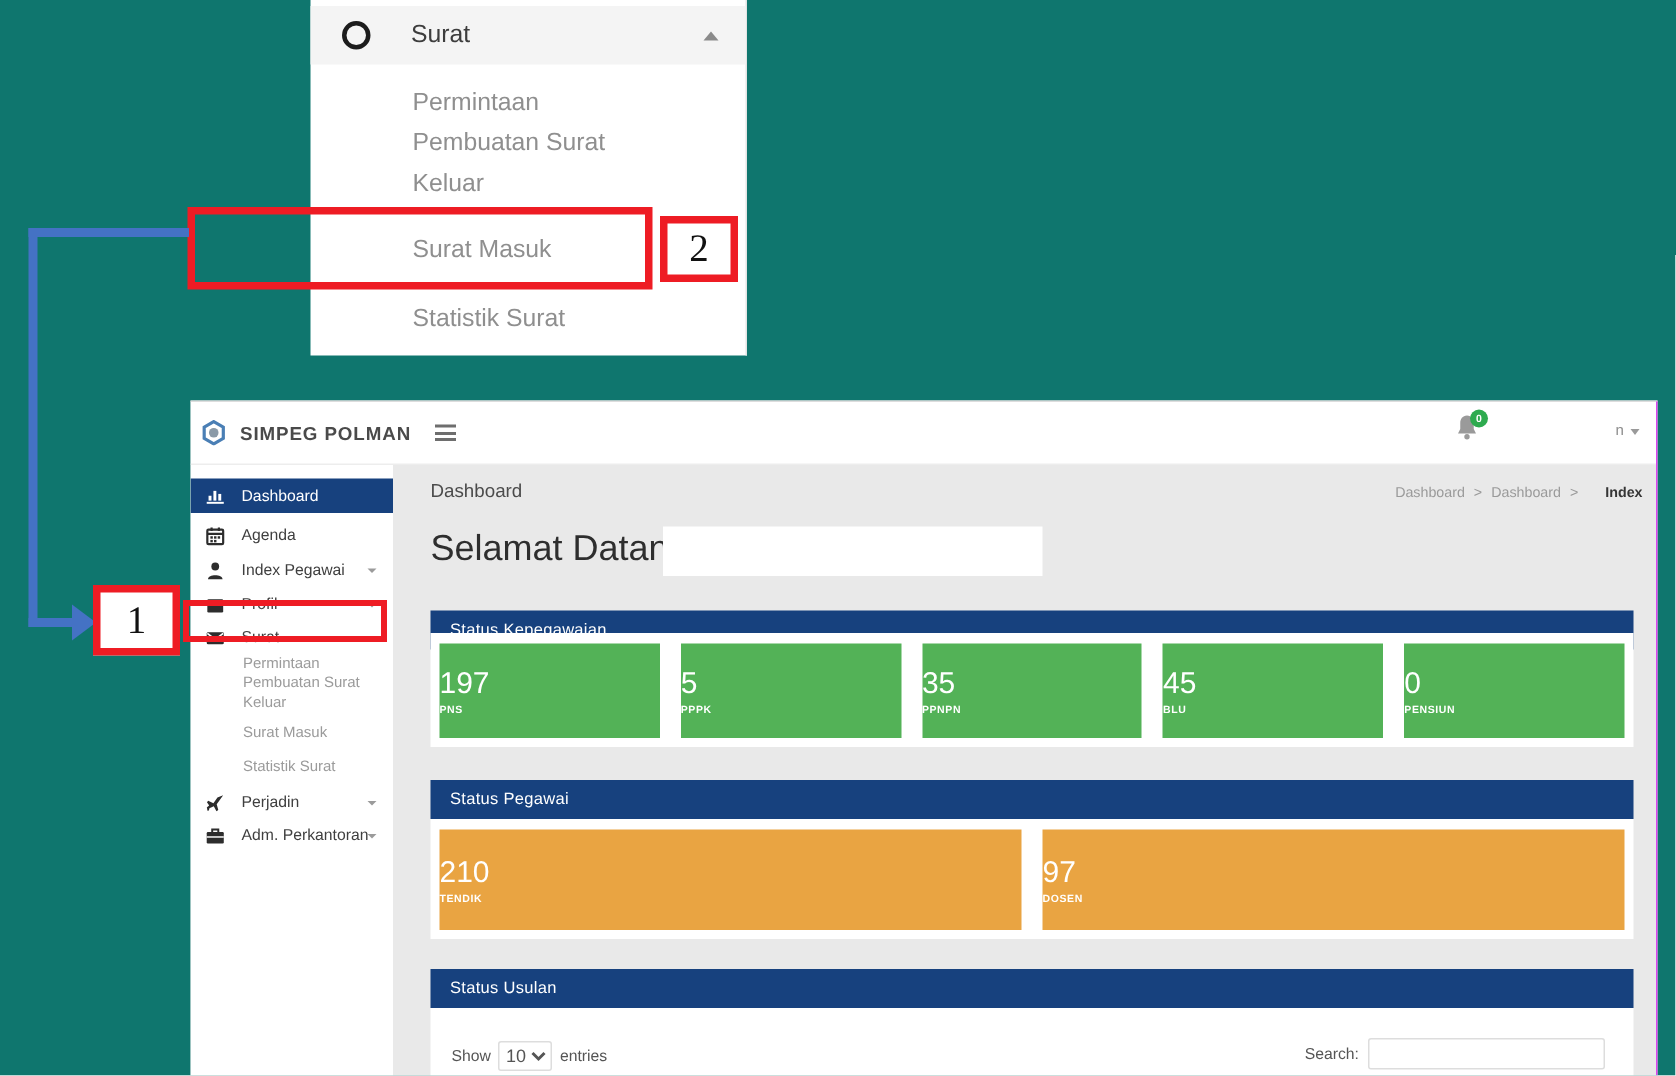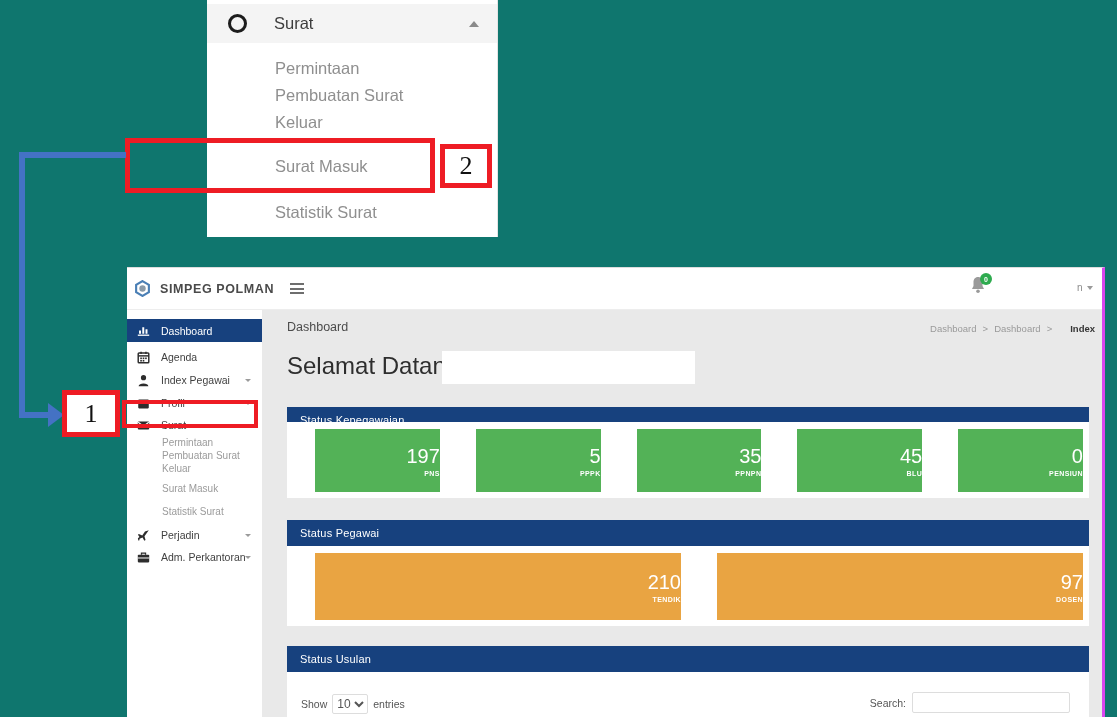--- a/index.html
+++ b/index.html
@@ -25,21 +25,21 @@
   .label-2 { left:440px; top:144px; width:52px; height:44px; }
   .label-1 { left:62px; top:390px; width:58px; height:47px; }
   .redbox-1-target { left:122px; top:400px; width:136px; height:28px; border-width:4px; }
   .arrow-seg { position:absolute; background:#4472c4; }
   .arrow-top  { left:19px; top:152px; width:107px; height:6px; }
   .arrow-vert { left:19px; top:152px; width:6px;  height:266px; }
   .arrow-bot  { left:19px; top:412px; width:30px; height:6px; }
   .arrow-head { position:absolute; left:48px; top:403px; width:0; height:0; border-left:16px solid #4472c4; border-top:12px solid transparent; border-bottom:12px solid transparent; }
 
   
-  .shot { position:absolute; left:127px; top:267px; width:978px; height:450px; background:#e9e9e9; border-top:1px solid #ddd; border-right:3px solid #d946ef; overflow:hidden; }
+  .shot { position:absolute; left:127px; top:267px; width:978px; height:450px; background:#e9e9e9; border-top:1px solid #ddd; border-right:1px solid #d946ef; overflow:hidden; }
   .navbar { position:absolute; left:0; top:0; width:100%; height:42px; background:#fff; border-bottom:1px solid #ededed; display:flex; align-items:center; }
   .logo { margin-left:7px; width:17px; height:17px; }
   .brand { margin-left:9px; font-size:12.5px; font-weight:600; letter-spacing:.6px; color:#4a4a4a; }
   .hamburger { margin-left:16px; display:flex; flex-direction:column; gap:2.5px; cursor:pointer; }
   .hamburger div { width:14px; height:2px; background:#6e6e6e; }
   .bell-wrap { position:absolute; left:843px; top:8px; width:22px; height:24px; }
   .bell { width:16px; height:18px; }
   .badge { position:absolute; left:10px; top:-3px; min-width:12px; height:12px; border-radius:50%; background:#2eab4f; color:#fff; font-size:7px; font-weight:700; display:flex; align-items:center; justify-content:center; }
   .user-menu { position:absolute; left:950px; top:14px; font-size:10px; color:#8c8c8c; display:flex; align-items:center; gap:4px; }
   .caret-dn { width:0; height:0; border-left:3.5px solid transparent; border-right:3.5px solid transparent; border-top:4px solid #9a9a9a; }
@@ -58,21 +58,21 @@
   .breadcrumb .current { color:#353535; font-weight:700;margin-left:12px; }
   .welcome { position:absolute; left:25px; top:42px; font-size:24px; color:#2e2e2e; }
   .redaction { position:absolute; left:180px; top:41px; width:253px; height:33px; background:#fff; }
 
   .section-header { position:absolute; left:25px; width:802px; height:26px; background:#17417e; color:#fff; font-size:11px; display:flex; align-items:center; padding-left:13px; letter-spacing:.2px; }
   .section-body { position:absolute; left:25px; width:802px; background:#fff; display:flex; gap:14px; padding:7px 6px 6px 6px; }
   .hdr-kepeg { top:86px;margin-top:11px; }  .body-kepeg { top:112px; height:76px; }
   .hdr-peg   { top:210px; } .body-peg   { top:236px; height:80px; }
   .hdr-usul  { top:336px; } .body-usul  { top:362px; height:46px; display:block; padding:0; }
 
-  .stat-card { flex:1; display:flex; flex-direction:column; align-items:flex-end; justify-content:center; color:#fff;margin-left:22px; }
+  .stat-card { flex:1; display:flex; flex-direction:column; align-items:flex-start; justify-content:center; color:#fff; }
   .stat-card .val { font-size:20px; line-height:22px; }
   .stat-card .lbl { font-size:7px; font-weight:700; letter-spacing:.4px; margin-top:3px; }
   .green { background:#53b257; }
   .orange { background:#e9a442; }
 
   .table-controls { position:relative; width:100%; height:100%; font-size:10.5px; color:#555; }
   .show-group { position:absolute; left:14px; top:22px; display:flex; align-items:center; gap:5px; }
   .len-select { font-size:12px; color:#555; width:36px; height:20px; border:1px solid #ddd; background:#fff; border-radius:2px; }
   .search-group { position:absolute; right:19px; top:20px; display:flex; align-items:center; gap:6px; }
   .search-input { width:158px; height:21px; border:1px solid #ddd; background:#fff; border-radius:2px; }

